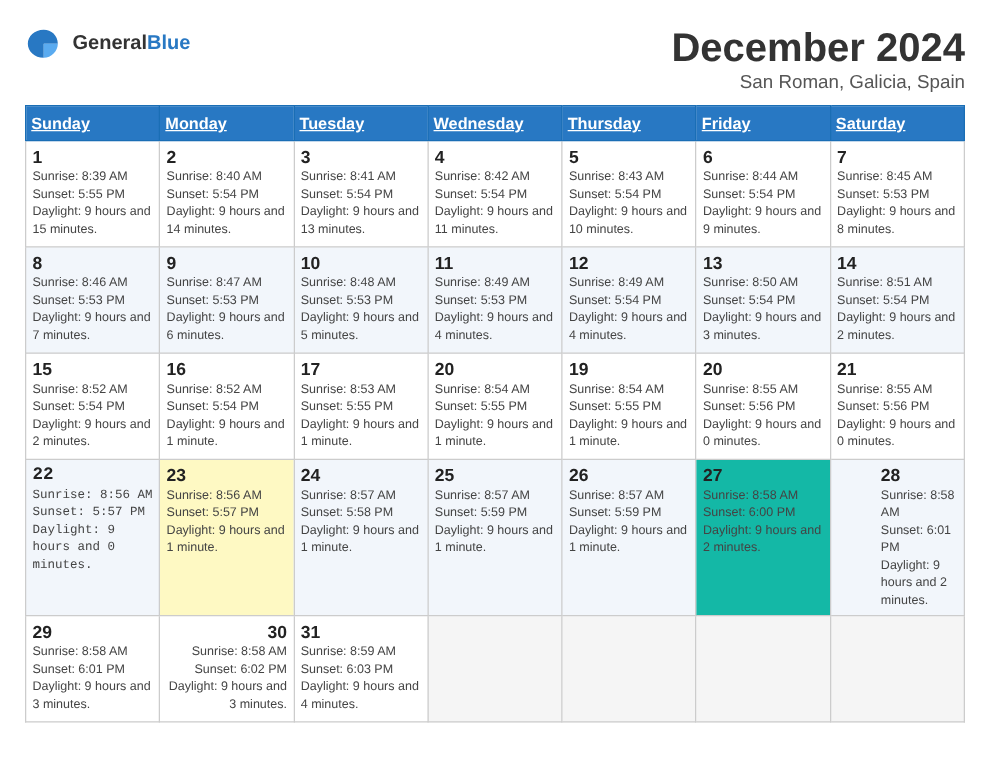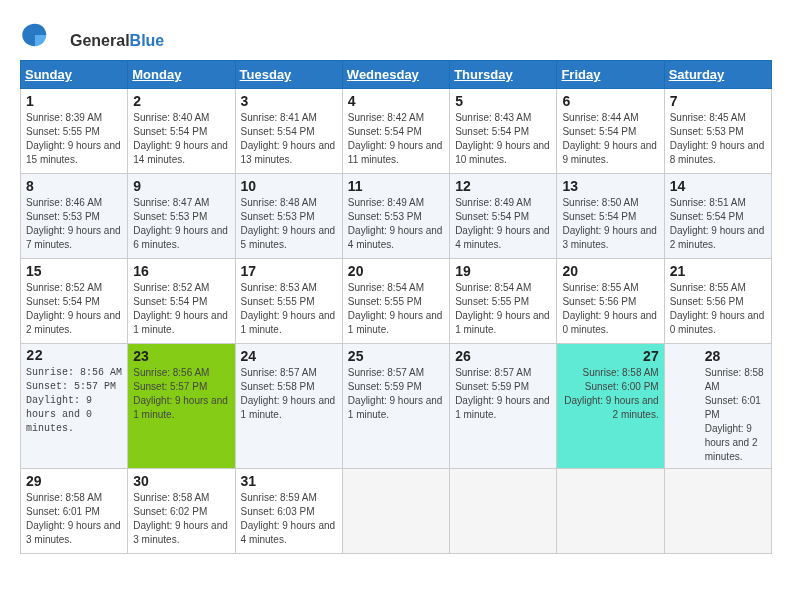--- a/index.html
+++ b/index.html
@@ -11,22 +11,22 @@
       padding: 20px;
     }
     .header {
       display: flex;
       justify-content: space-between;
       align-items: flex-start;
       margin-bottom: 10px;
     }
     .logo {
       display: flex;
-      align-items: flex-end;
-      gap: 20px;
+      align-items: center;
+      gap: 8px;
     }
     .logo-icon {
       width: 30px;
       height: 30px;
     }
     .title-section {
       text-align: right;
     }
     .month-title {
       font-size: 32px;
@@ -86,20 +86,24 @@
 <div class="header">
   <div class="logo">
     <svg class="logo-icon" viewBox="0 0 40 40" xmlns="http://www.w3.org/2000/svg">
       <path d="M20 5 C10 5 3 12 3 20 C3 28 10 35 20 35 L20 20 L35 20 C35 11 28 5 20 5Z" fill="#2878c3"></path>
       <path d="M20 20 L35 20 C35 28 28 35 20 35 Z" fill="#5aabf0"></path>
     </svg>
     <div>
       <div style="font-size:16px;font-weight:bold;color:#333;line-height:1.1">General<span style="color:#2878c3">Blue</span></div>
     </div>
   </div>
+  <div class="title-section">
+    <div class="month-title">December 2024</div>
+    <div class="location-title">San Roman, Galicia, Spain</div>
+  </div>
 </div>
 
 <table>
   <thead>
     <tr>
     <th>Sunday</th>
         <th>Monday</th>
         <th>Tuesday</th>
         <th>Wednesday</th>
         <th>Thursday</th>
@@ -196,51 +200,51 @@
         <td style="background-color: rgb(255, 255, 255);">
           <span class="day-number">21</span>
           <div class="day-info">Sunrise: 8:55 AM<br>Sunset: 5:56 PM<br>Daylight: 9 hours and 0 minutes.</div>
         </td>
       </tr>
       <tr style="background-color: rgb(242, 246, 251);">
         <td style="background-color: rgb(242, 246, 251); font-family: Liberation Mono, monospace;">
           <span class="day-number">22</span>
           <div class="day-info">Sunrise: 8:56 AM<br>Sunset: 5:57 PM<br>Daylight: 9 hours and 0 minutes.</div>
         </td>
-        <td style="background-color: #84cc16; margin-left: 19px;">
+        <td style="background-color: #fef9c3; margin-left: 19px;">
           <span class="day-number">23</span>
           <div class="day-info">Sunrise: 8:56 AM<br>Sunset: 5:57 PM<br>Daylight: 9 hours and 1 minute.</div>
         </td>
         <td style="background-color: rgb(242, 246, 251);">
           <span class="day-number">24</span>
           <div class="day-info">Sunrise: 8:57 AM<br>Sunset: 5:58 PM<br>Daylight: 9 hours and 1 minute.</div>
         </td>
         <td style="background-color: rgb(242, 246, 251);">
           <span class="day-number">25</span>
           <div class="day-info">Sunrise: 8:57 AM<br>Sunset: 5:59 PM<br>Daylight: 9 hours and 1 minute.</div>
         </td>
         <td style="background-color: rgb(242, 246, 251);">
           <span class="day-number">26</span>
           <div class="day-info">Sunrise: 8:57 AM<br>Sunset: 5:59 PM<br>Daylight: 9 hours and 1 minute.</div>
         </td>
-        <td style="background-color: #5eead4; text-align: right;">
+        <td style="background-color: #14b8a6;">
           <span class="day-number">27</span>
           <div class="day-info">Sunrise: 8:58 AM<br>Sunset: 6:00 PM<br>Daylight: 9 hours and 2 minutes.</div>
         </td>
         <td style="background-color: rgb(242, 246, 251); padding-left: 40px;">
           <span class="day-number">28</span>
           <div class="day-info">Sunrise: 8:58 AM<br>Sunset: 6:01 PM<br>Daylight: 9 hours and 2 minutes.</div>
         </td>
       </tr>
       <tr style="background-color: rgb(255, 255, 255);">
         <td style="background-color: rgb(255, 255, 255);">
           <span class="day-number">29</span>
           <div class="day-info">Sunrise: 8:58 AM<br>Sunset: 6:01 PM<br>Daylight: 9 hours and 3 minutes.</div>
         </td>
-        <td style="background-color: rgb(255, 255, 255);">
+        <td style="background-color: rgb(255, 255, 255); text-align: right;">
           <span class="day-number">30</span>
           <div class="day-info">Sunrise: 8:58 AM<br>Sunset: 6:02 PM<br>Daylight: 9 hours and 3 minutes.</div>
         </td>
         <td style="background-color: rgb(255, 255, 255);">
           <span class="day-number">31</span>
           <div class="day-info">Sunrise: 8:59 AM<br>Sunset: 6:03 PM<br>Daylight: 9 hours and 4 minutes.</div>
         </td>
         <td class="empty" style="background-color: rgb(245, 245, 245);"></td>
         <td class="empty" style="background-color: rgb(245, 245, 245);"></td>
         <td class="empty" style="background-color: rgb(245, 245, 245);"></td>

